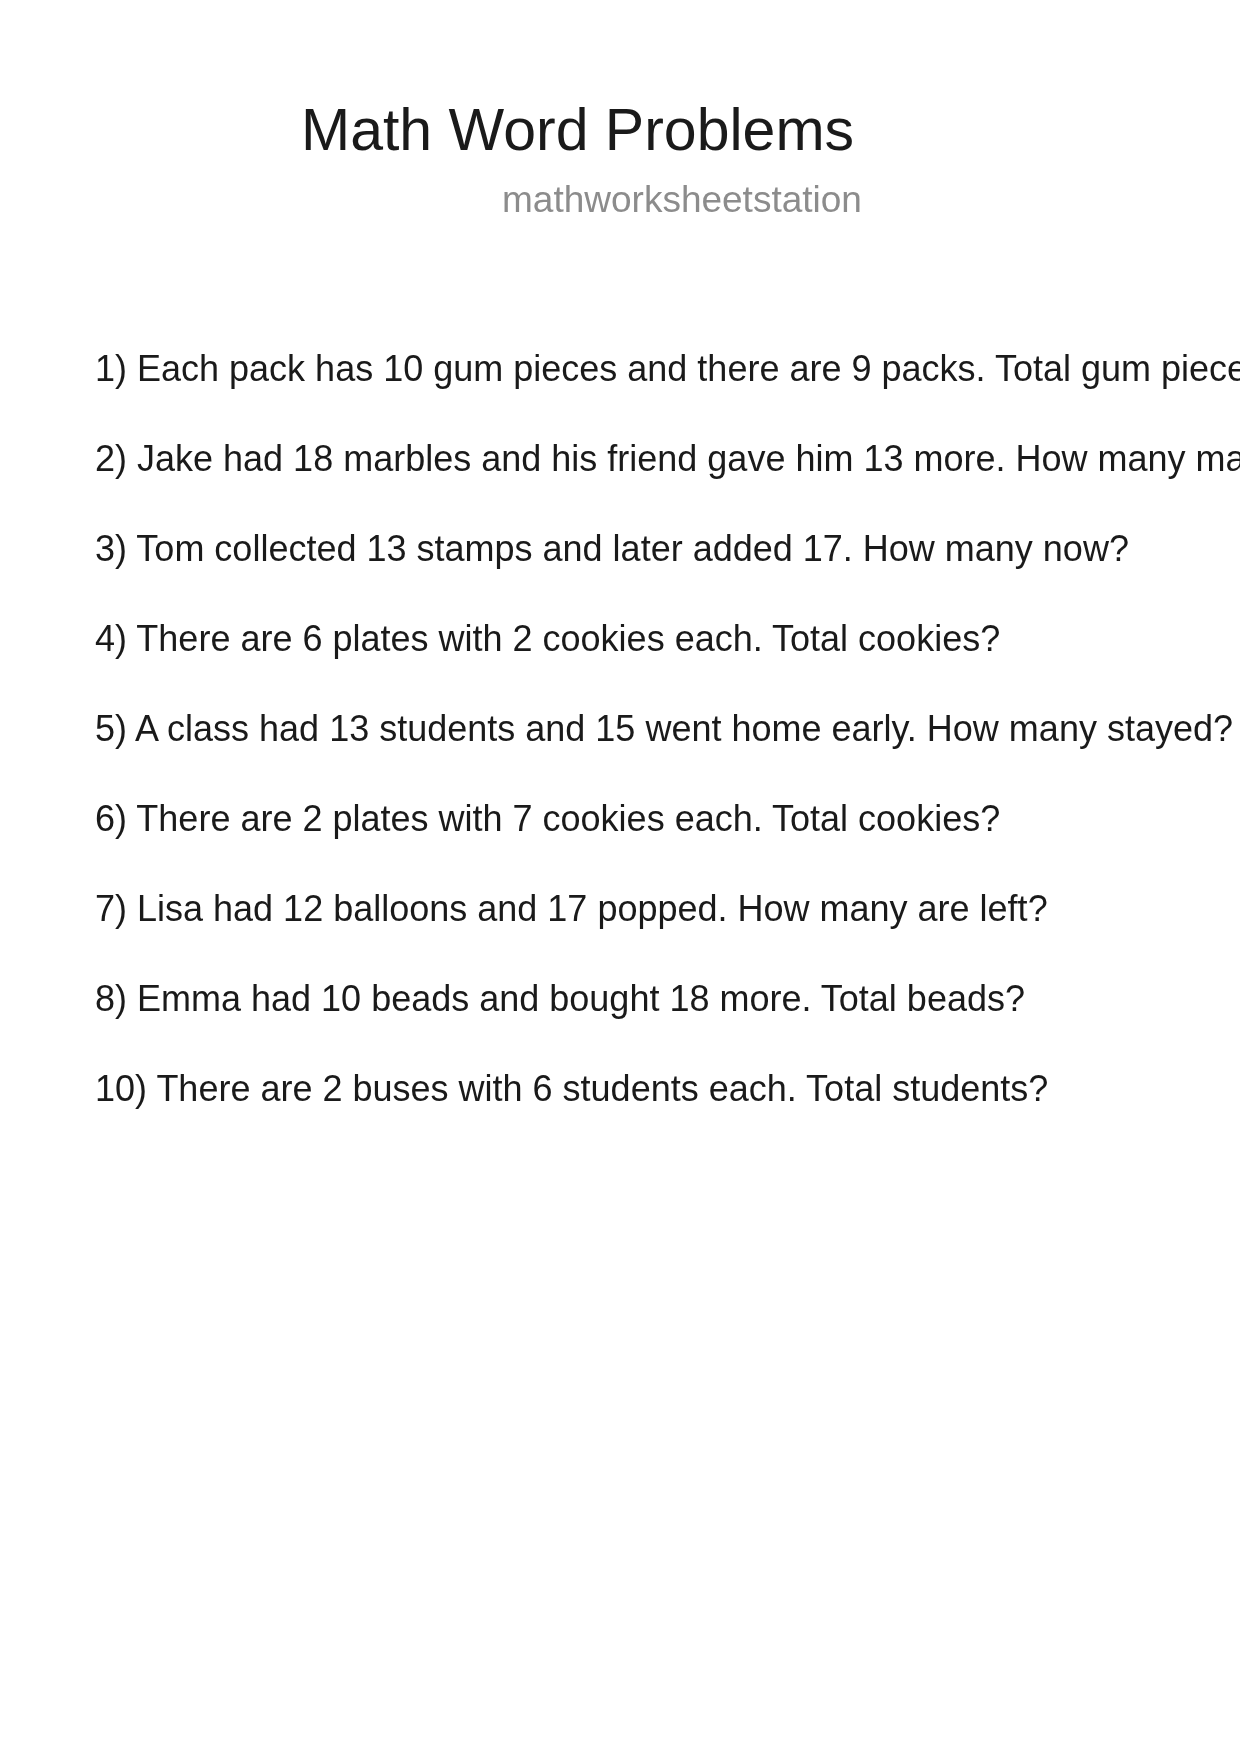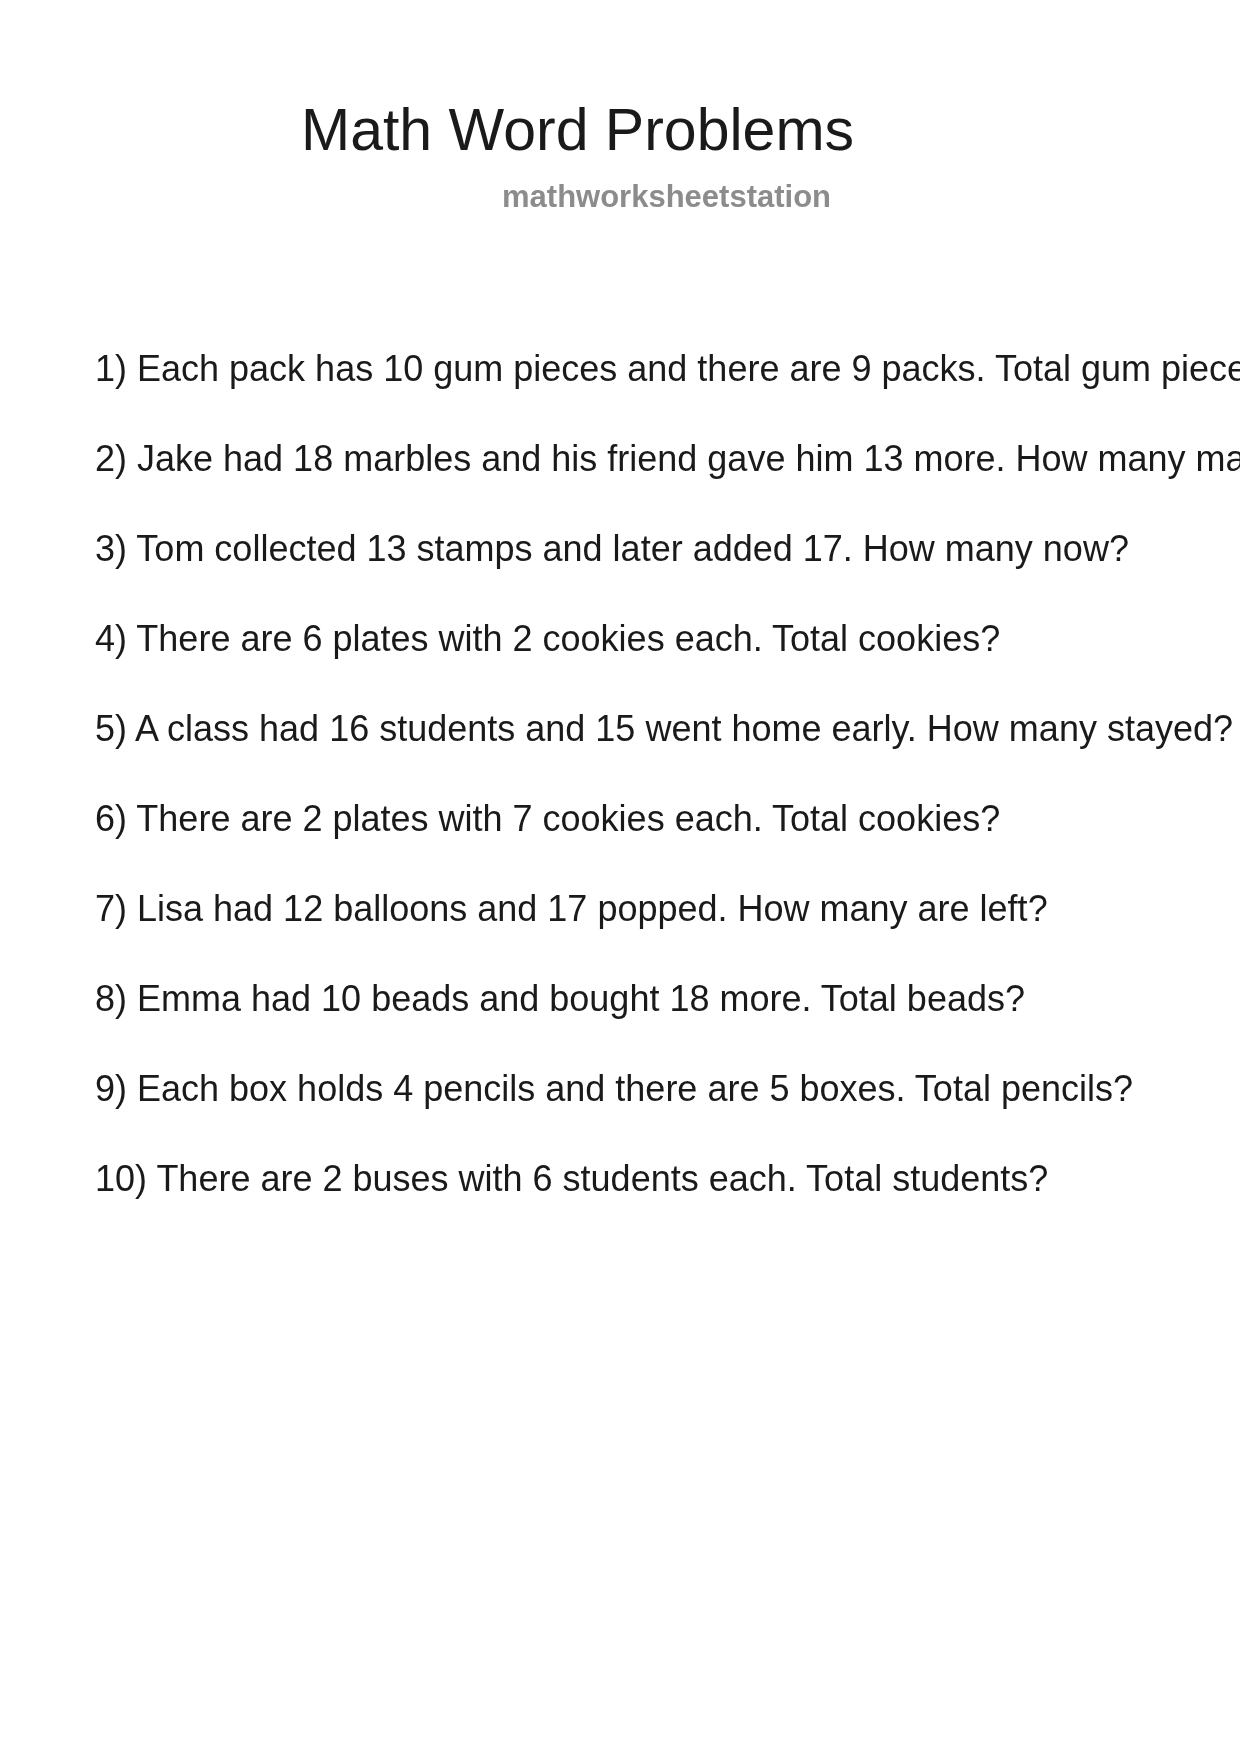--- a/index.html
+++ b/index.html
@@ -18,23 +18,23 @@
     font-size: 59px;
     line-height: 1;
     font-weight: 400;
     color: #1a1a1a;
     white-space: nowrap;
   }
   .subtitle {
     position: absolute;
     left: 502px;
     top: 181px;
-    font-size: 31px;
+    font-size: 37px;
     line-height: 1;
-    font-weight: 700;
+    font-weight: 400;
     color: #8c8c8c;
     white-space: nowrap;
   }
   .problems {
     position: absolute;
     left: 95px;
     top: 351px;
     width: 1145px;   
     overflow: hidden;
   }
@@ -50,20 +50,19 @@
 <body>
 
 <div class="page">
   <div class="title">Math Word Problems</div>
   <div class="subtitle">mathworksheetstation</div>
   <div class="problems">
       <div class="problem">1) Each pack has 10 gum pieces and there are 9 packs. Total gum pieces?</div>
       <div class="problem">2) Jake had 18 marbles and his friend gave him 13 more. How many marb</div>
       <div class="problem">3) Tom collected 13 stamps and later added 17. How many now?</div>
       <div class="problem">4) There are 6 plates with 2 cookies each. Total cookies?</div>
-      <div class="problem">5) A class had 16 students and 15 went home early. How many stayed?</div>
+      <div class="problem">5) A class had 13 students and 15 went home early. How many stayed?</div>
       <div class="problem">6) There are 2 plates with 7 cookies each. Total cookies?</div>
       <div class="problem">7) Lisa had 12 balloons and 17 popped. How many are left?</div>
       <div class="problem">8) Emma had 10 beads and bought 18 more. Total beads?</div>
-      <div class="problem">9) Each box holds 4 pencils and there are 5 boxes. Total pencils?</div>
       <div class="problem">10) There are 2 buses with 6 students each. Total students?</div>
     </div>
 </div>
 
 </body></html>

